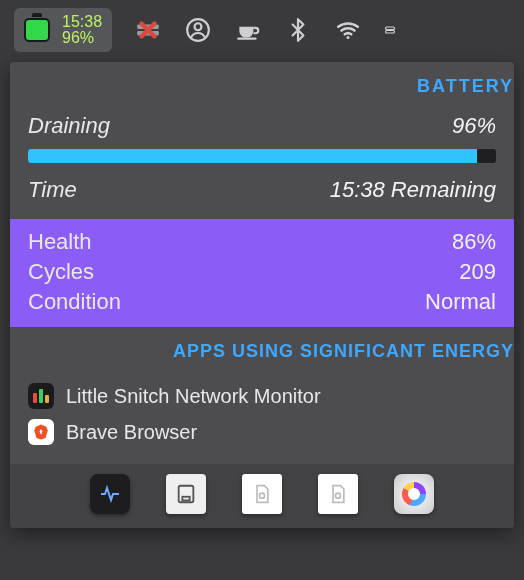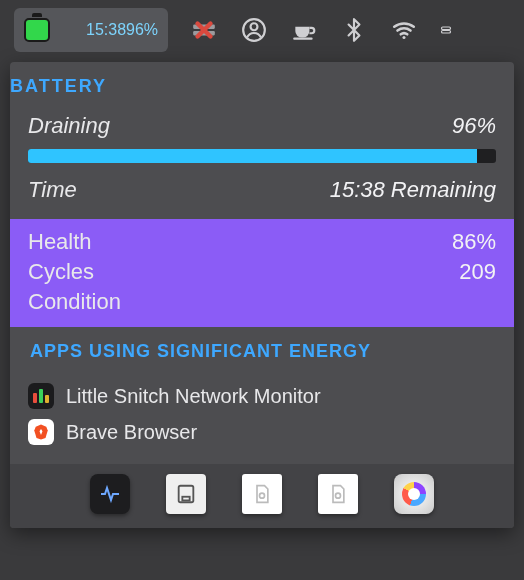--- a/index.html
+++ b/index.html
@@ -42,50 +42,49 @@
   }
   .battery-glyph .tip {
     position: absolute;
     top: -2px; left: 10px; right: 10px;
     height: 4px;
     background: #1a1a1a;
     border-radius: 2px 2px 0 0;
   }
   .battery-stat {
     display: flex;
-    flex-direction: row;
+    flex-direction: column;
     font-size: 16px;
     line-height: 16px;
-    color: #7dd3fc;
+    color: #bef264;
     font-weight: 500;
-    margin-left: 24px;
   }
   .mb-icon {
     width: 28px; height: 28px;
     display: flex; align-items: center; justify-content: center;
     color: #cfcfd2;
     font-size: 22px;
   }
   .mb-icon svg { width: 26px; height: 26px; }
   .icon-x svg .cross { stroke: #d9493e; }
   
   .panel {
     margin: 2px 10px 0 10px;
     background: #4d4d50;
     border-radius: 4px;
     box-shadow: 0 6px 20px rgba(0,0,0,.45);
     overflow: hidden;
   }
   .section-title {
-    text-align: left;
+    text-align: right;
     color: #3ea8ff;
     letter-spacing: 2px;
     font-weight: 600;
     font-size: 18px;
-    padding: 14px 0 12px 0;
+    padding: 14px 0 12px 16px;
   }
   .apps-title {
     letter-spacing: 1px;
     margin-left: 20px;
   }
   .rows { padding: 0 18px 12px 18px; font-style: italic; }
   .row {
     display: flex;
     justify-content: space-between;
     align-items: baseline;
@@ -246,20 +245,21 @@
     <div class="row">
       <span class="label">Health</span>
       <span class="value">86%</span>
     </div>
     <div class="row">
       <span class="label">Cycles</span>
       <span class="value">209</span>
     </div>
     <div class="row">
       <span class="label">Condition</span>
+      <span class="value">Normal</span>
     </div>
   </div>
 
   <div class="section-title apps-title">APPS USING SIGNIFICANT ENERGY</div>
 
   <div class="app-list">
     <div class="app-item">
       <div class="app-icon snitch">
         <div class="snitch-bars">
             <span class="b1"></span>

